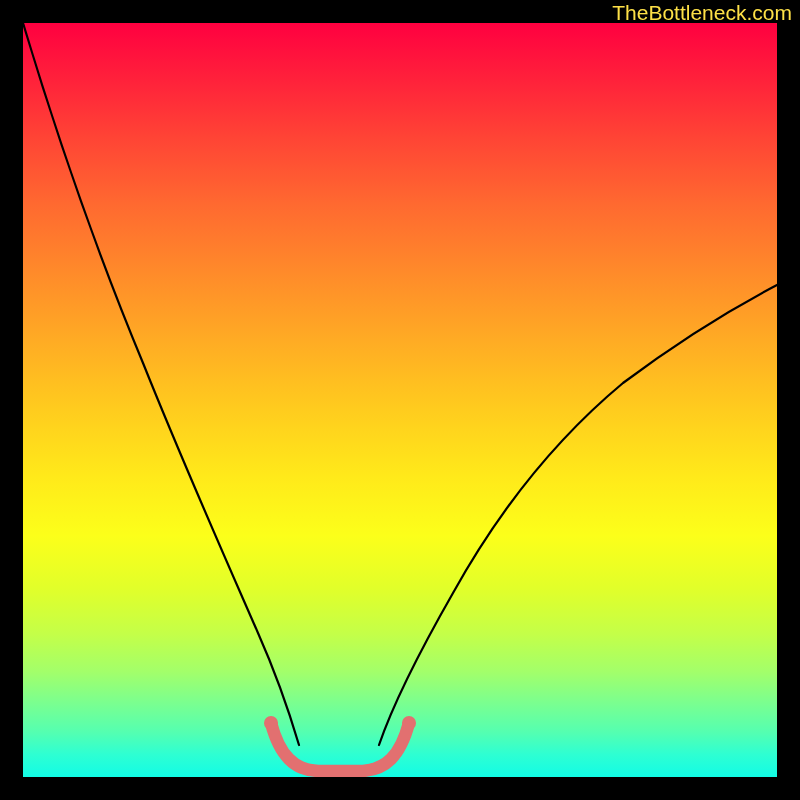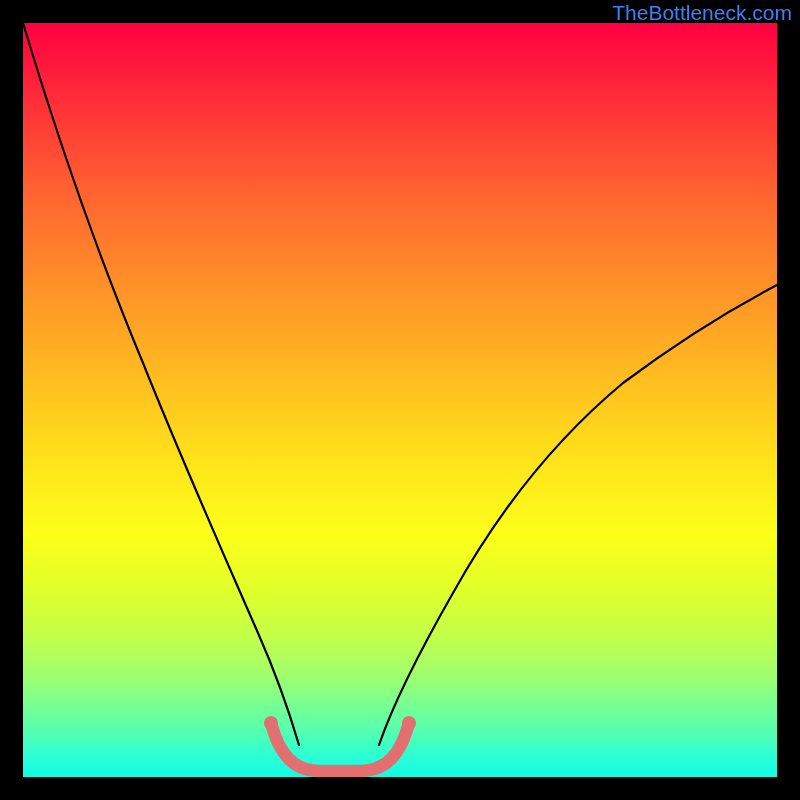--- a/index.html
+++ b/index.html
@@ -39,21 +39,21 @@
       #7cff8e 90%,
       #55ffb0 94%,
       #2effd2 97%,
       #12fce6 100%
     );
   }
   .watermark {
     position: absolute;
     top: 1px;
     right: 8px;
-    color: #3b82f6;
+    color: #fde047;
     font-size: 21px;
     font-weight: 500;
     letter-spacing: 0px;
     z-index: 5;
   }
   svg.curves {
     position: absolute;
     left: 0;
     top: 0;
     width: 754px;

